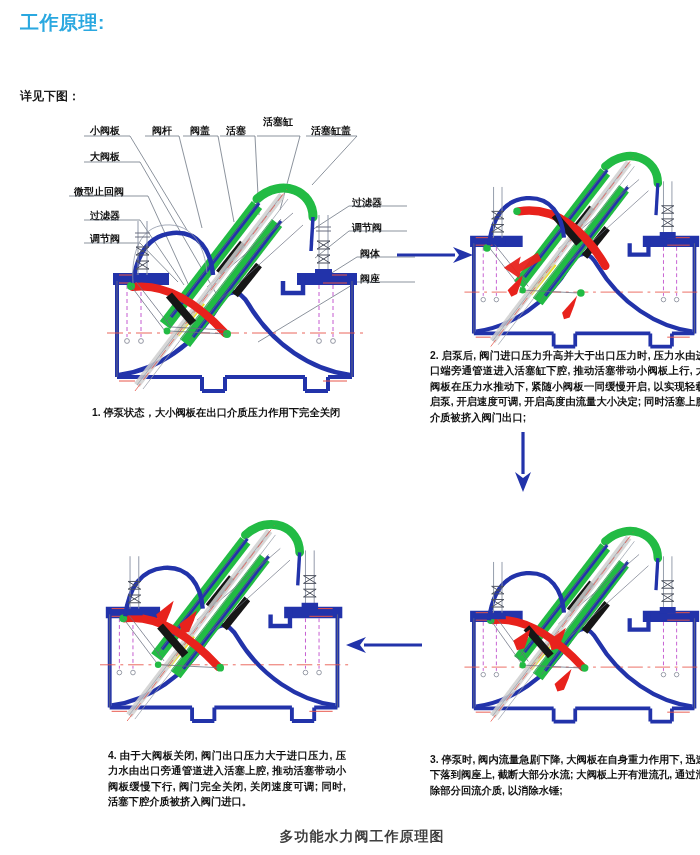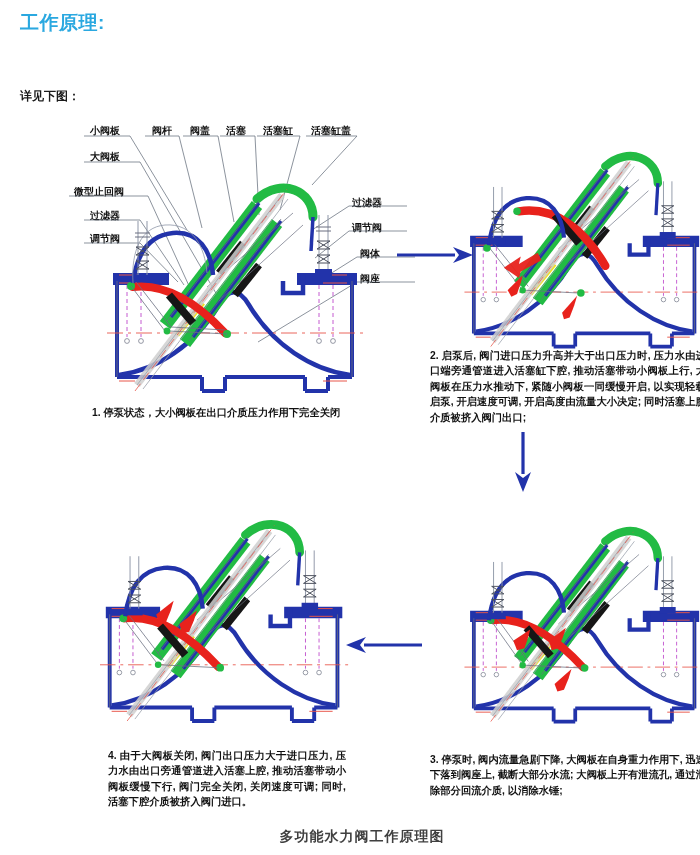--- a/index.html
+++ b/index.html
@@ -56,21 +56,21 @@
 <div id="page">
 
   <div class="heading">工作原理:</div>
   <div class="seebelow">详见下图：</div>
 
   <div>
     <div class="lbl" style="left:78px;top:124px">小阀板</div>
     <div class="lbl" style="left:140px;top:124px">阀杆</div>
     <div class="lbl" style="left:178px;top:124px">阀盖</div>
     <div class="lbl" style="left:214px;top:124px">活塞</div>
-    <div class="lbl" style="left:251px;top:124px">活塞缸</div>
+    <div class="lbl" style="left:251px;top:115px">活塞缸</div>
     <div class="lbl" style="left:299px;top:124px">活塞缸盖</div>
     <div class="lbl" style="left:78px;top:150px">大阀板</div>
     <div class="lbl" style="left:62px;top:185px">微型止回阀</div>
     <div class="lbl" style="left:78px;top:209px">过滤器</div>
     <div class="lbl" style="left:78px;top:232px">调节阀</div>
   </div>
 
   <div>
     <div class="lbl" style="left:340px;top:196px">过滤器</div>
     <div class="lbl" style="left:340px;top:221px">调节阀</div>

